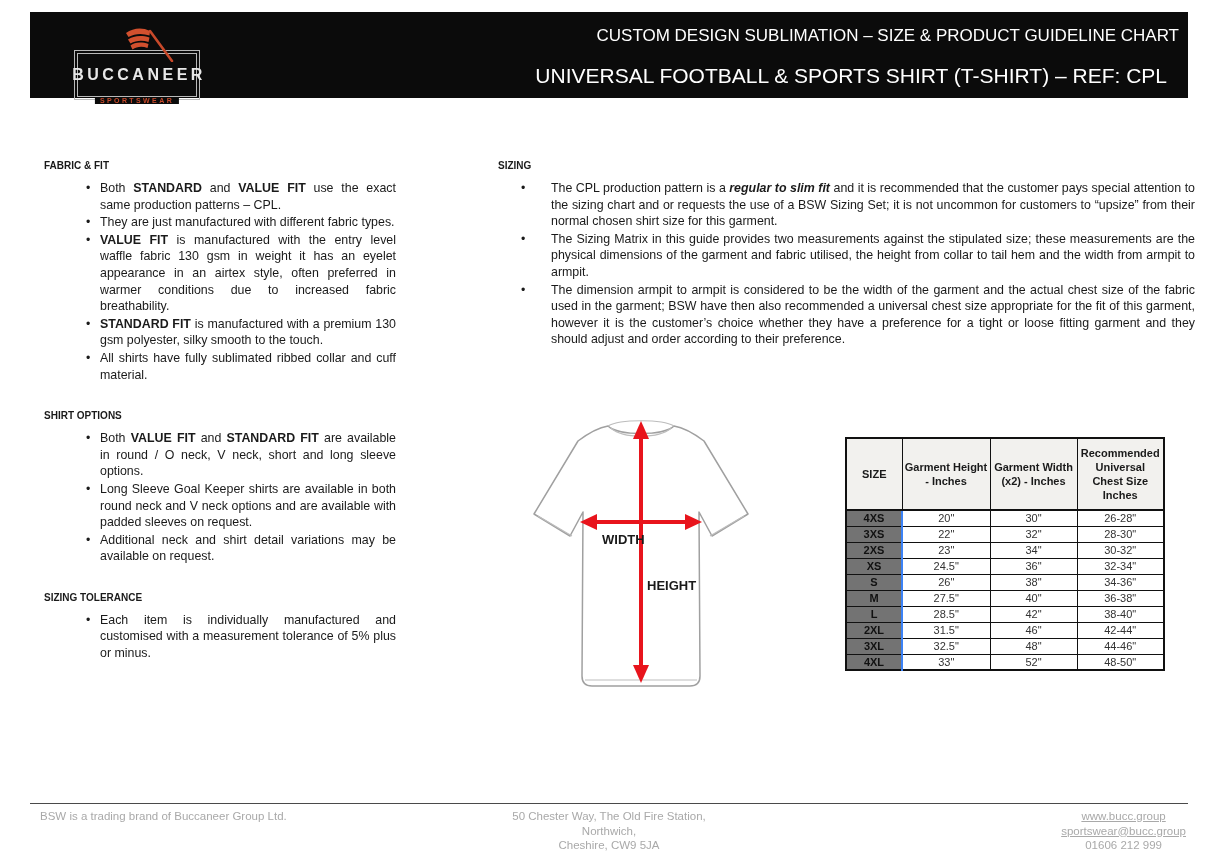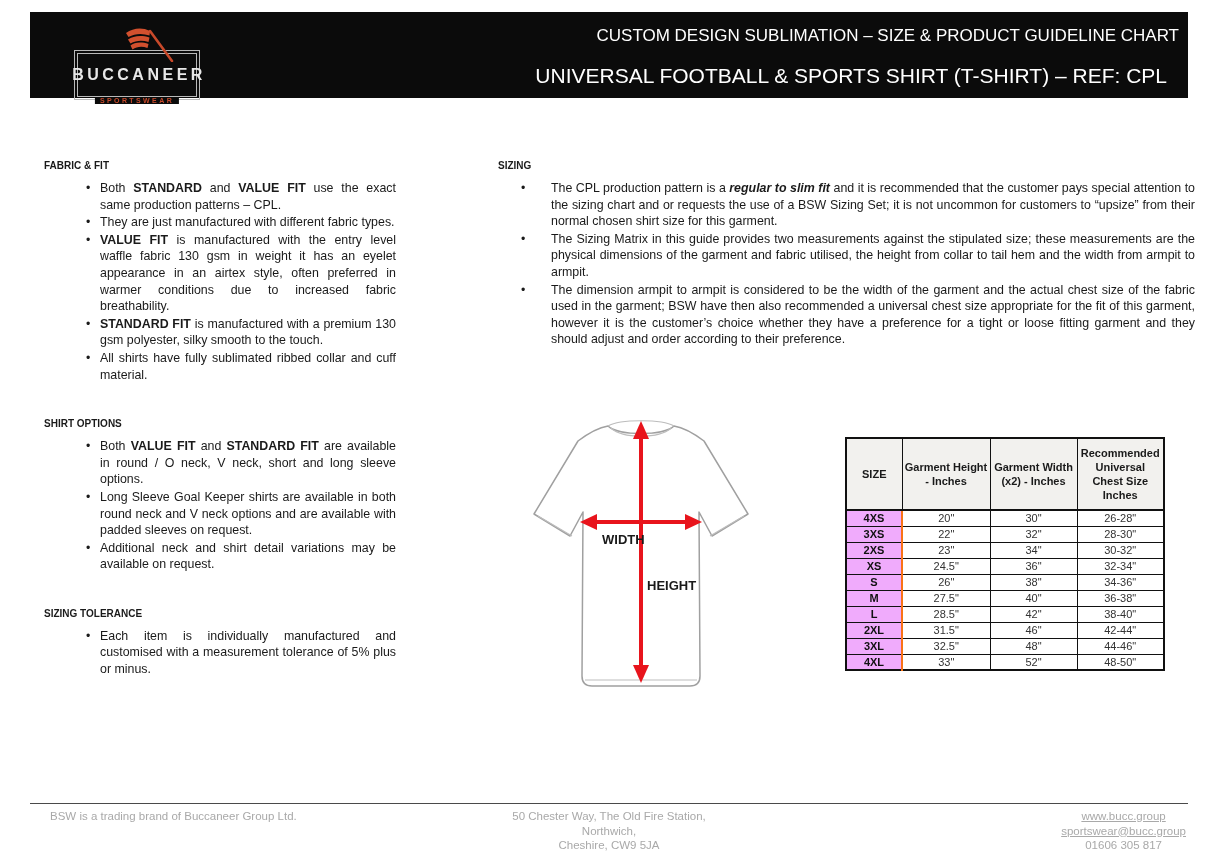--- a/index.html
+++ b/index.html
@@ -41,21 +41,21 @@
   .band-titles { position: absolute; right: 9px; top: 0; width: 900px; height: 86px; text-align: right; color: #fff; }
   .band-title1 { position: absolute; right: 0; top: 14px; font-size: 17px; font-weight: 400; white-space: nowrap; }
   .band-title2 { position: absolute; right: 12px; top: 52px; font-size: 21px; font-weight: 400; white-space: nowrap; }
 
   
   .col { position: absolute; top: 157px; font-size: 12.4px; line-height: 16.6px; }
   .col-left  { left: 44px;  width: 352px; }
   .col-right { left: 498px; width: 697px; }
   .sec-heading { font-size: 10px; font-weight: 700; line-height: 18px; margin-bottom: 5px; }
   .sec { margin-bottom: 0; }
-  .sec + .sec { margin-top: 32px; }
+  .sec + .sec { margin-top: 24px; }
   ul.bullets { list-style: none; }
   ul.bullets li { position: relative; text-align: justify; margin-bottom: 1px; }
   .col-left  ul.bullets li { padding-left: 56px; }
   .col-left  ul.bullets li::before { content: "\2022"; position: absolute; left: 42px; }
   .col-right ul.bullets li { padding-left: 53px; }
   .col-right ul.bullets li::before { content: "\2022"; position: absolute; left: 23px; }
 
   
   .diagram { position: absolute; left: 516px; top: 410px; width: 250px; height: 295px; }
   .diagram text { font-family: "Liberation Sans", sans-serif; font-weight: 700; font-size: 13px; fill: #1a1a1a; }
@@ -68,30 +68,30 @@
   }
   table.size-table th, table.size-table td {
     border: 1px solid #111; text-align: center; vertical-align: middle; padding: 0 2px;
   }
   table.size-table thead th {
     height: 72px; background: #f2f1ee; font-weight: 700; font-size: 11px;
     line-height: 14px; border-bottom: 2px solid #111; color: #1a1a1a;
   }
   table.size-table td { height: 16px; color: #333; }
   table.size-table td.size-cell {
-    font-weight: 700; background: #f0abfc; border-right: 2px solid #f97316; color: #111;
+    font-weight: 700; background: #737373; border-right: 2px solid #3b82f6; color: #111;
   }
 
   
   .footer {
     position: absolute; left: 30px; top: 803px; width: 1158px; height: 50px;
     border-top: 1px solid #4a4a4a;
     color: #a9a9a9; font-size: 11.5px; line-height: 14.5px;
   }
-  .footer-left   { position: absolute; left: 20px; top: 5px; }
+  .footer-left   { position: absolute; left: 10px; top: 5px; }
   .footer-center { position: absolute; left: 0; top: 5px; width: 100%; text-align: center; }
   .footer-right  { position: absolute; right: 2px; top: 5px; text-align: center; }
   .footer a { color: #a9a9a9; text-decoration: underline; }
 </style>
 </head>
 <body>
 
 <div class="band">
   <div class="logo">
     <svg class="logo-flag" viewBox="0 0 70 36">
@@ -260,15 +260,15 @@
 <div class="footer">
   <div class="footer-left">BSW is a trading brand of Buccaneer Group Ltd.</div>
   <div class="footer-center">
     <div>50 Chester Way, The Old Fire Station,</div>
     <div>Northwich,</div>
     <div>Cheshire, CW9 5JA</div>
   </div>
   <div class="footer-right">
     <div><a href="#">www.bucc.group</a></div>
     <div><a href="#">sportswear@bucc.group</a></div>
-    <div>01606 305 817</div>
+    <div>01606 212 999</div>
   </div>
 </div>
 
 </body></html>

